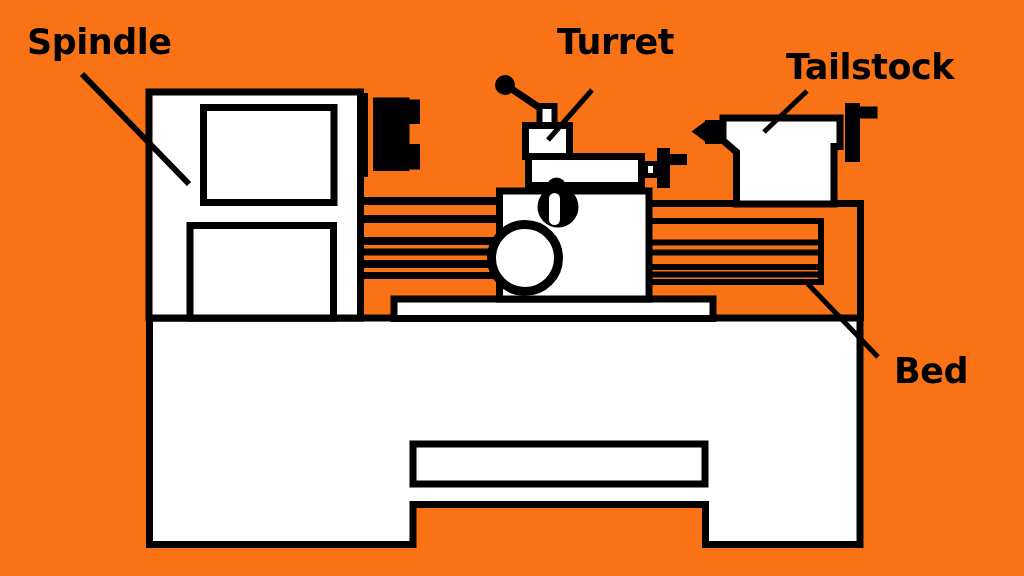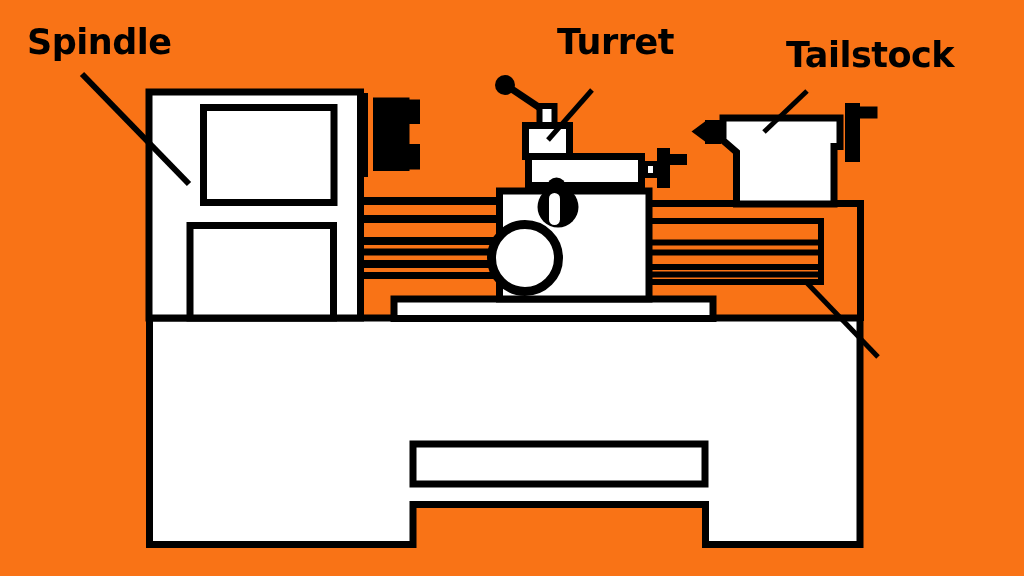--- a/index.html
+++ b/index.html
@@ -26,21 +26,21 @@
     font-weight: bold;
     font-size: 35px;
     line-height: 1.05;
     color: #000000;
     letter-spacing: -0.5px;
     white-space: nowrap;
     user-select: none;
   }
   #label-spindle   { left: 27px;  top: 24px;  }
   #label-turret    { left: 557px; top: 24px;  }
-  #label-tailstock { left: 786px; top: 37px;  }
+  #label-tailstock { left: 786px; top: 49px;  }
   #label-bed       { left: 894px; top: 353px; }
 
   .outline {
     fill: #ffffff;
     stroke: #000000;
   }
   .solid {
     fill: #000000;
     stroke: none;
   }
@@ -123,13 +123,14 @@
       <line class="wire" stroke-width="6" x1="82" y1="74" x2="189" y2="184"></line>
       <line class="wire" stroke-width="5" x1="592" y1="90" x2="548" y2="140"></line>
       <line class="wire" stroke-width="5" x1="807" y1="91" x2="764" y2="132"></line>
       <line class="wire" stroke-width="5" x1="807" y1="283" x2="878" y2="357"></line>
     </g>
   </svg>
 
   <div id="label-spindle" class="diagram-label">Spindle</div>
   <div id="label-turret" class="diagram-label">Turret</div>
   <div id="label-tailstock" class="diagram-label">Tailstock</div>
+  <div id="label-bed" class="diagram-label">Bed</div>
 </div>
 
 </body></html>

